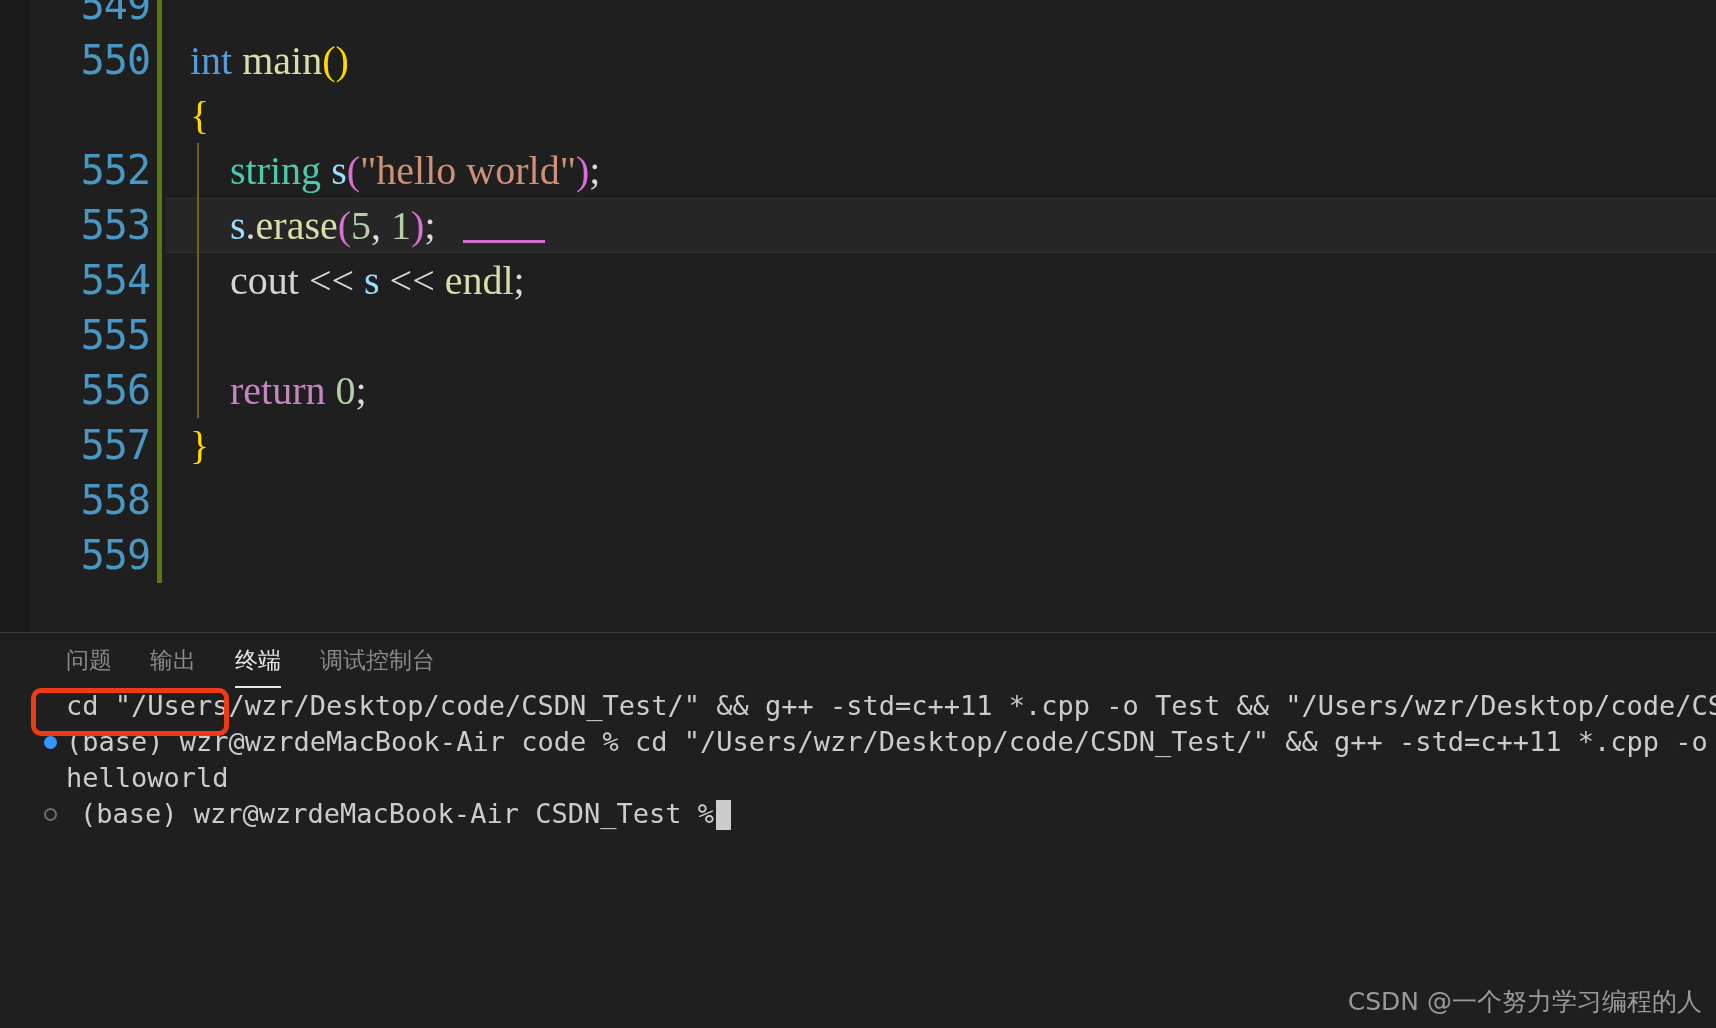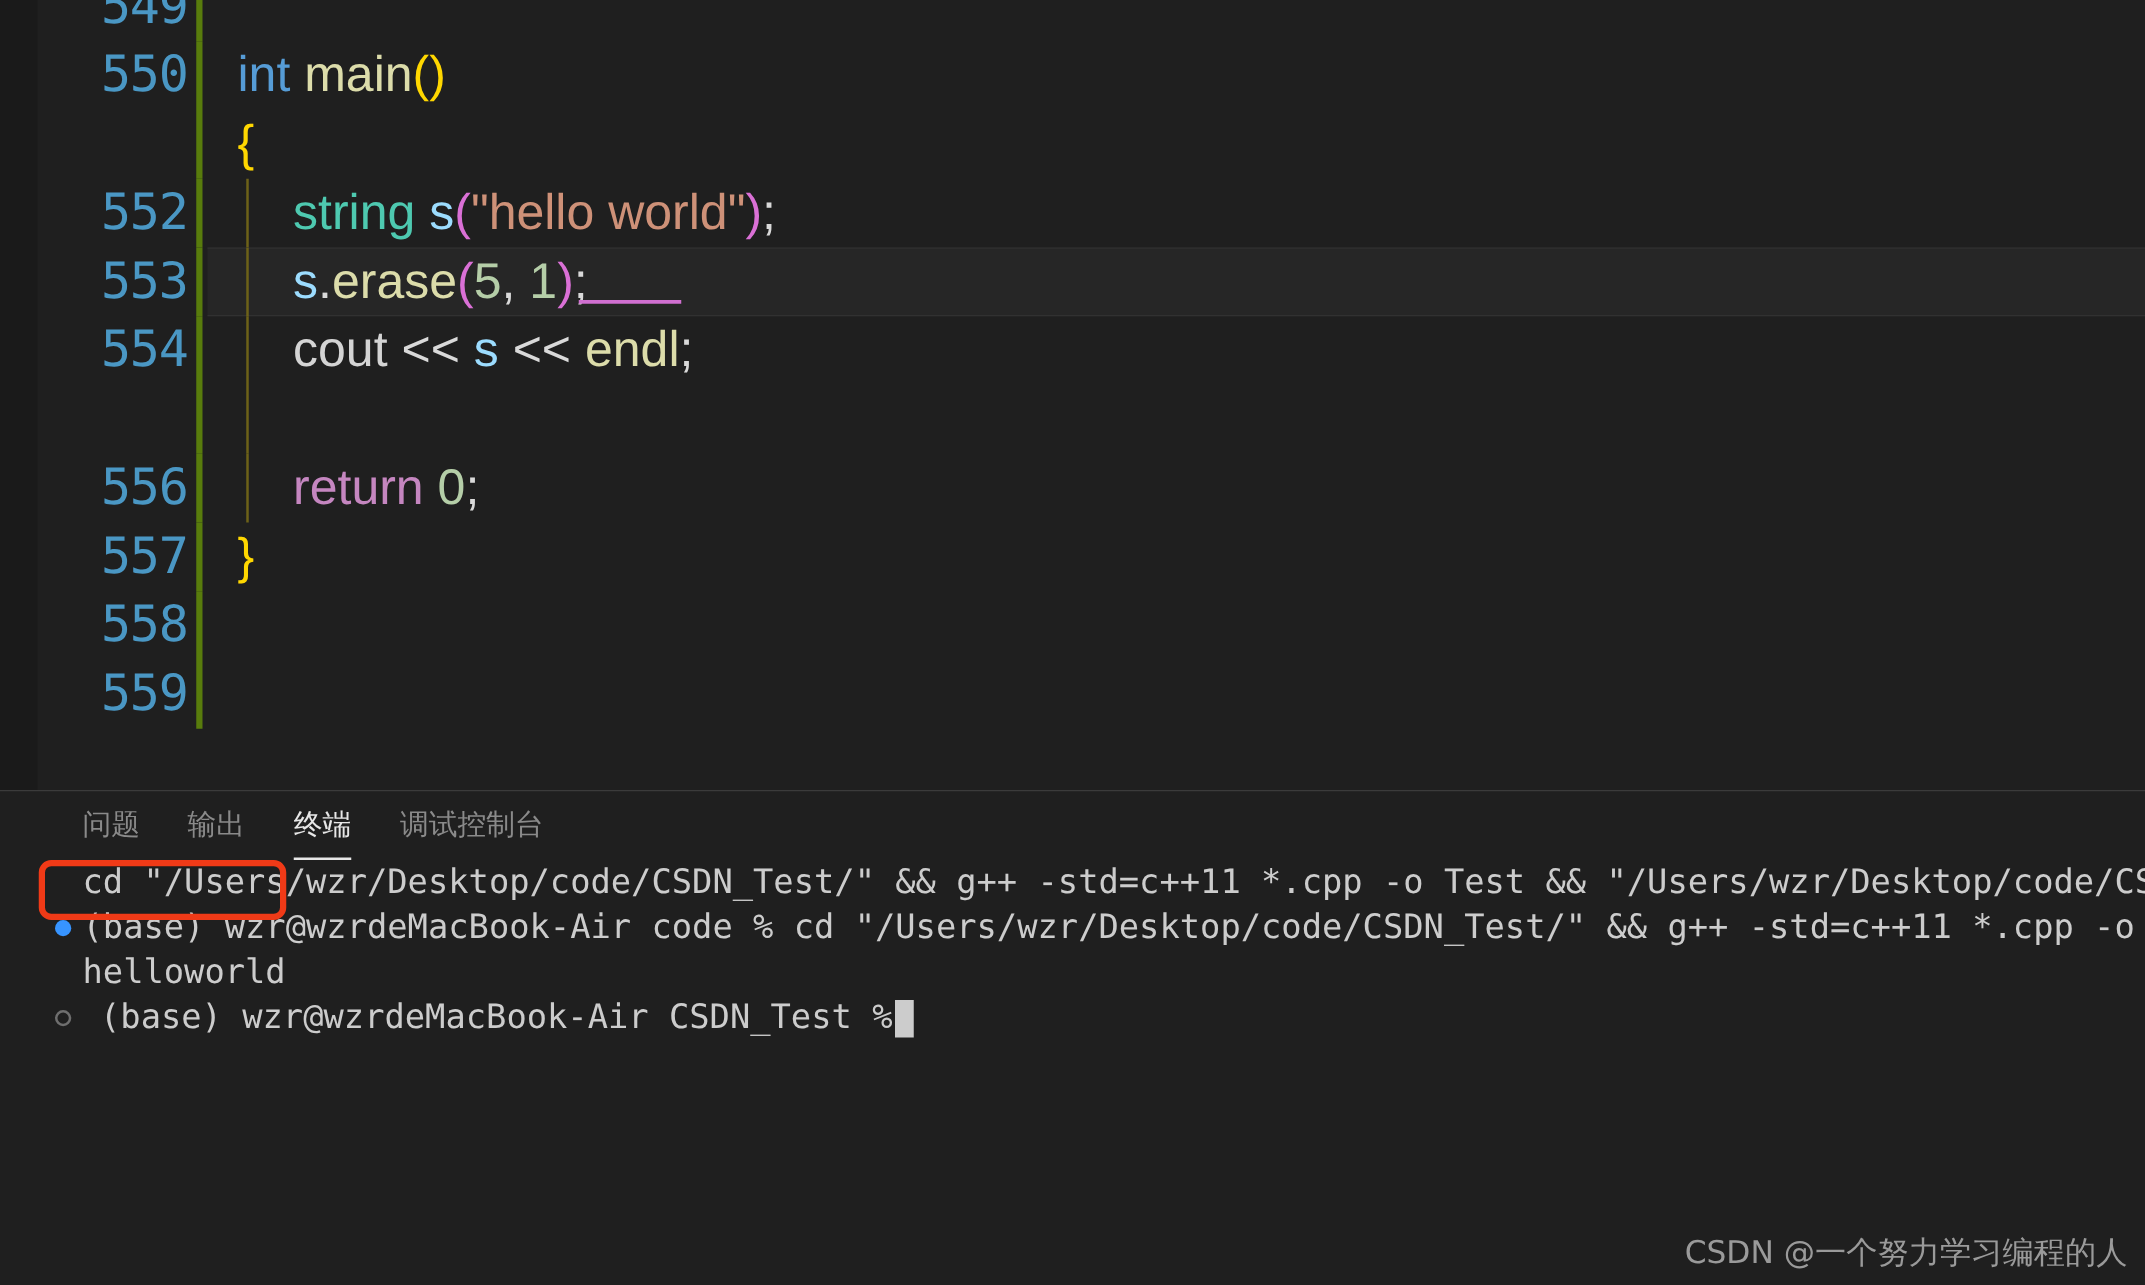--- a/index.html
+++ b/index.html
@@ -39,21 +39,21 @@
   .gutter-mod {
     position:absolute; left:157px; top:0; width:5px; height:55px;
     background:#587c0c;
   }
   .indent-guide {
     position:absolute; left:197px; top:0; width:2px; height:55px;
     background:#6d6218;
   }
   .code-text {
     position:absolute; left:190px; top:0; color:#cccccc;
-    font-family:Liberation Sans, sans-serif; font-size:40px;
+    font-family:Liberation Serif, serif; font-size:40px;
   }
   .param-underline {
     position:absolute; top:38px; height:3px; background:#d06fd0;
   }
   
   .t-key      { color:#569cd6; }   
   .t-fn       { color:#dcdcaa; }   
   .t-punct    { color:#d9d9d9; }
   .t-paren1   { color:#ffd700; }
   .t-paren2   { color:#da70d6; }
@@ -129,21 +129,21 @@
 
   <div id="editor">
     <div id="editor-left-strip"></div>
     <div id="code-rows" style="top: -22px;">
         <div class="code-row" style="top: 0px; position: absolute; left: 0px; width: 1716px;"><div class="ln">549</div><div class="gutter-mod"></div><div class="code-text"></div></div>
         <div class="code-row" style="top: 55px; position: absolute; left: 0px; width: 1716px;"><div class="ln">550</div><div class="gutter-mod"></div><div class="code-text"><span class="t-key">int </span><span class="t-fn">main</span><span class="t-paren1">()</span></div></div>
         <div class="code-row" style="top: 110px; position: absolute; left: 0px; width: 1716px;"><div class="gutter-mod"></div><div class="code-text"><span class="t-brace">{</span></div></div>
         <div class="code-row" style="top: 165px; position: absolute; left: 0px; width: 1716px;"><div class="ln">552</div><div class="gutter-mod"></div><div class="indent-guide"></div><div class="code-text"><span class="t-plain">    </span><span class="t-type">string </span><span class="t-var">s</span><span class="t-paren2">(</span><span class="t-string">"hello world"</span><span class="t-paren2">)</span><span class="t-punct">;</span></div></div>
         <div class="code-row active" style="top: 220px; position: absolute; left: 0px; width: 1716px;"><div class="row-bg"></div><div class="ln">553</div><div class="gutter-mod"></div><div class="indent-guide"></div><div class="code-text"><span class="t-plain">    </span><span class="t-var">s</span><span class="t-punct">.</span><span class="t-fn">erase</span><span class="t-paren2">(</span><span class="t-num">5</span><span class="t-punct">,</span><span class="t-plain"> </span><span class="t-num">1</span><span class="t-paren2">)</span><span class="t-punct">;</span></div><div class="param-underline" style="left: 463px; width: 82px; top: 42px;"></div></div>
         <div class="code-row" style="top: 275px; position: absolute; left: 0px; width: 1716px;"><div class="ln">554</div><div class="gutter-mod"></div><div class="indent-guide"></div><div class="code-text"><span class="t-plain">    </span><span class="t-plain">cout</span><span class="t-punct"> &lt;&lt; </span><span class="t-var">s</span><span class="t-punct"> &lt;&lt; </span><span class="t-fn">endl</span><span class="t-punct">;</span></div></div>
-        <div class="code-row" style="top: 330px; position: absolute; left: 0px; width: 1716px;"><div class="gutter-mod"></div><div class="indent-guide"></div><div class="code-text"></div></div>
+        <div class="code-row" style="top: 330px; position: absolute; left: 0px; width: 1716px;"><div class="ln">555</div><div class="gutter-mod"></div><div class="indent-guide"></div><div class="code-text"></div></div>
         <div class="code-row" style="top: 385px; position: absolute; left: 0px; width: 1716px;"><div class="ln">556</div><div class="gutter-mod"></div><div class="indent-guide"></div><div class="code-text"><span class="t-plain">    </span><span class="t-ctrl">return</span><span class="t-plain"> </span><span class="t-num">0</span><span class="t-punct">;</span></div></div>
         <div class="code-row" style="top: 440px; position: absolute; left: 0px; width: 1600px;"><div class="ln">557</div><div class="gutter-mod"></div><div class="code-text"><span class="t-brace">}</span></div></div>
         <div class="code-row" style="top: 495px; position: absolute; left: 0px; width: 1716px;"><div class="ln">558</div><div class="gutter-mod"></div><div class="code-text"></div></div>
         <div class="code-row" style="top: 550px; position: absolute; left: 0px; width: 1572px;"><div class="ln">559</div><div class="gutter-mod"></div><div class="code-text"></div></div>
       </div>
   </div>
 
   <div id="panel">
     <div id="panel-divider"></div>
     <div id="panel-tabs">

